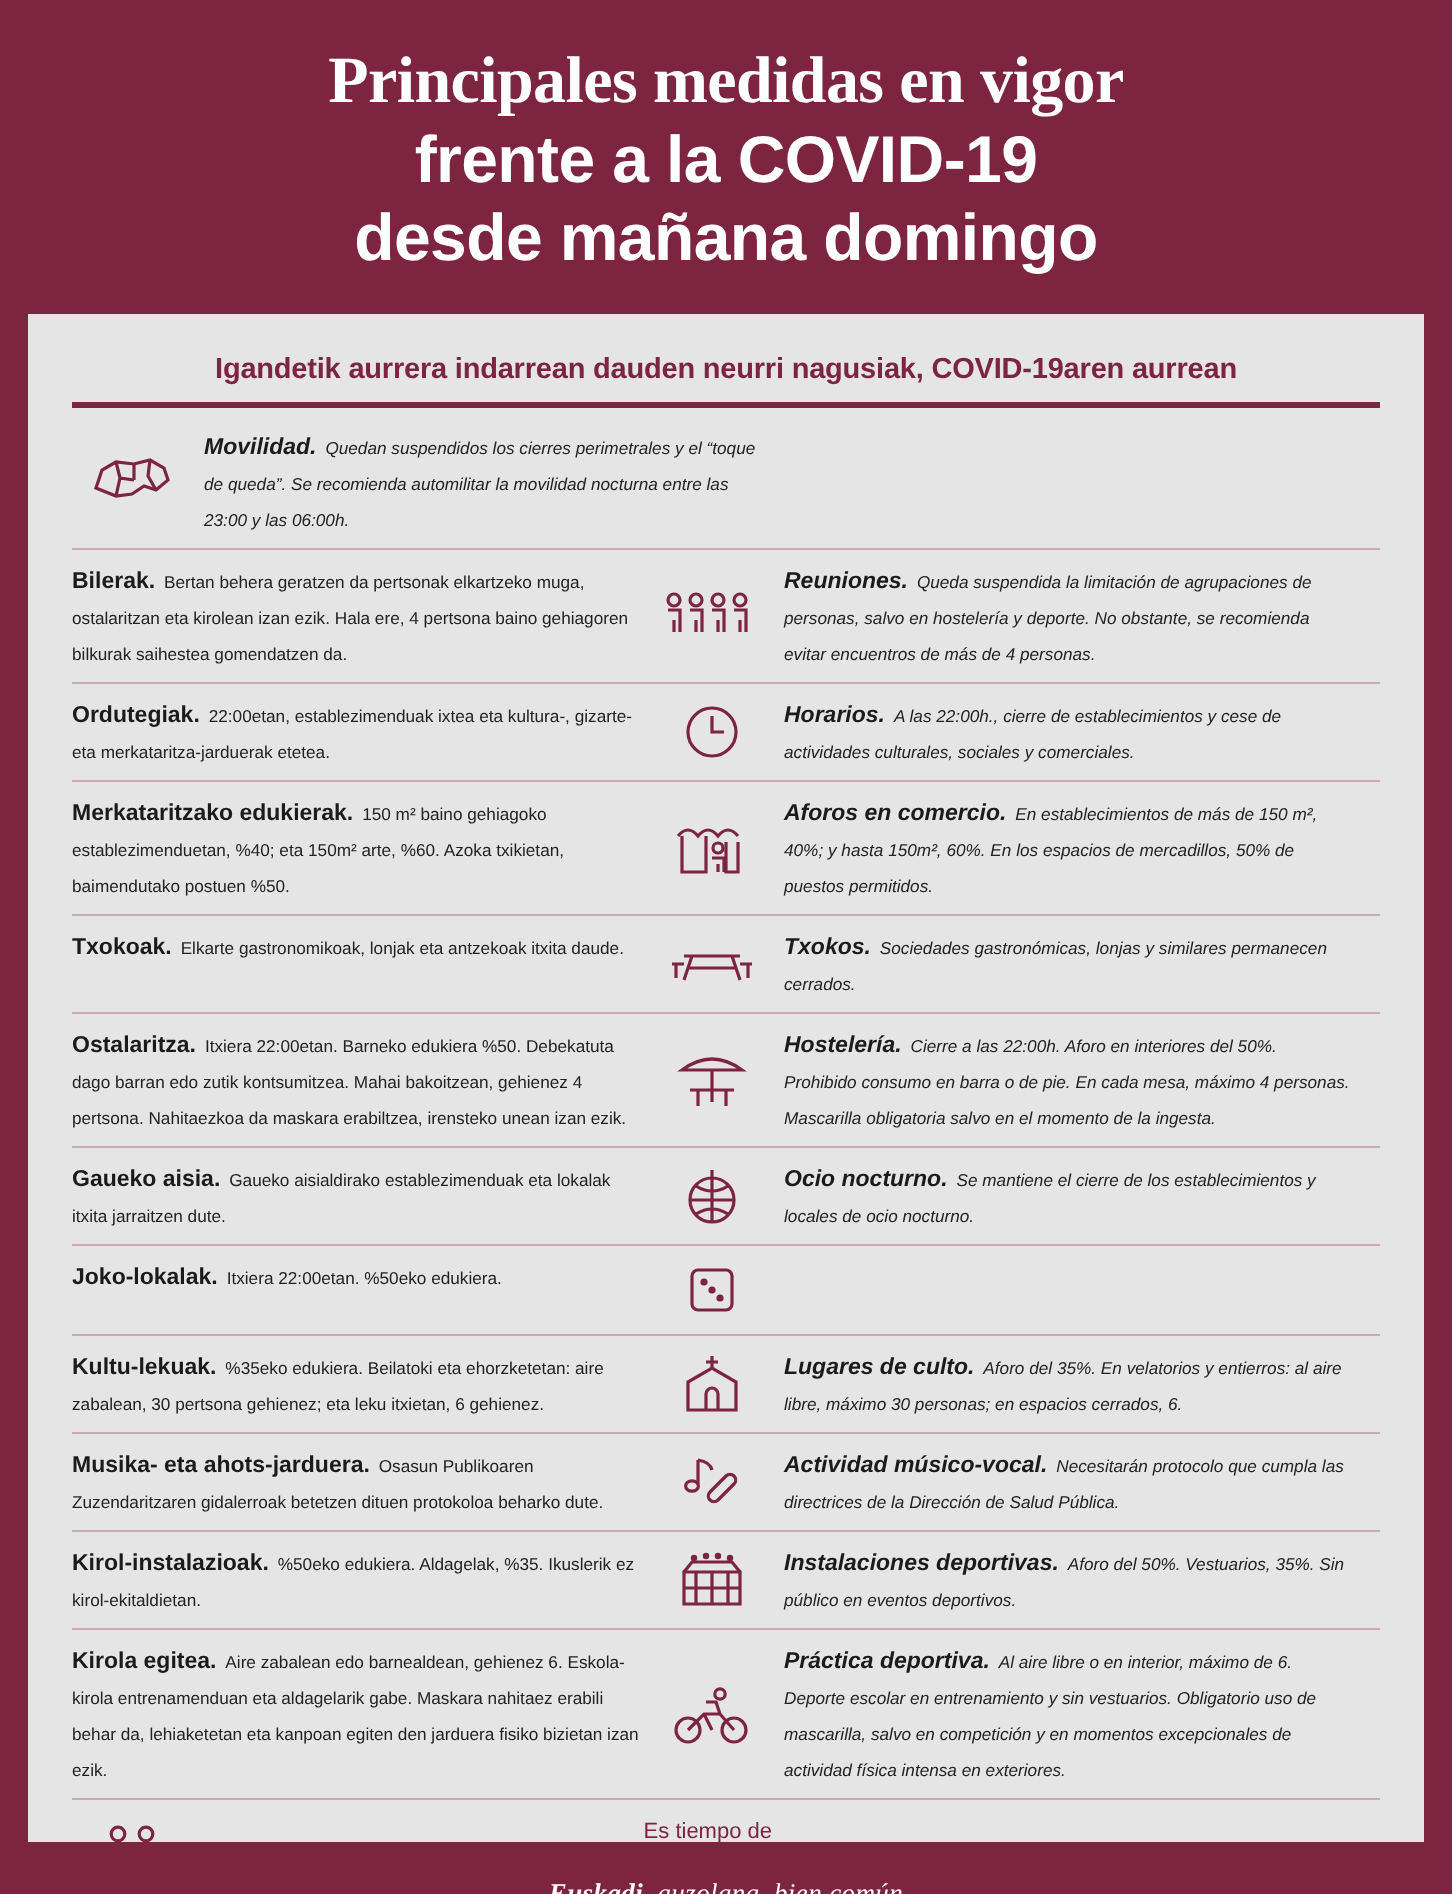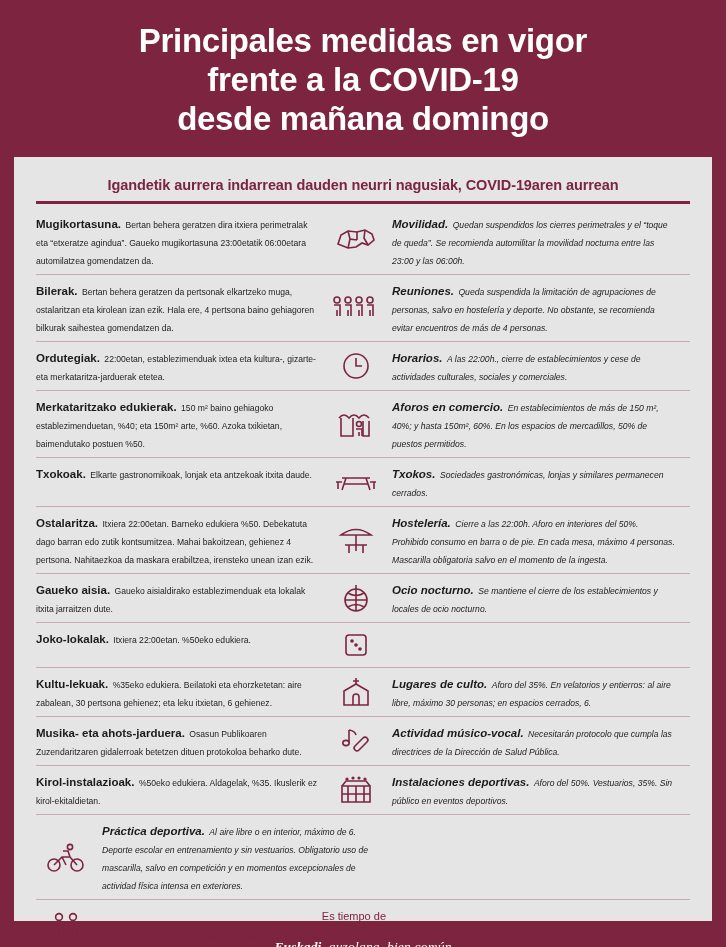--- a/index.html
+++ b/index.html
@@ -18,21 +18,21 @@
     text-align: center;
     color: #ffffff;
   }
   .header h1 {
     margin: 0;
     font-size: 33px;
     line-height: 1.18;
     font-weight: bold;
     letter-spacing: -0.3px;
   }
-  .header h1 .l1 { display:block; }
+  .header h1 .l1 { display:block;font-family:Liberation Serif, serif; }
   .header h1 .l2 { display:block; }
   .header h1 .l3 { display:block; }
 
   
   .card {
     position: relative;
     margin: 0 14px;
     background: #e5e5e5;
     padding: 10px 0 0 0;
     height: 764px;
@@ -141,24 +141,20 @@
   </div>
 
   <div class="card">
 
     <div class="subtitle">Igandetik aurrera indarrean dauden neurri nagusiak, COVID-19aren aurrean</div>
     <div class="rule"></div>
 
     <div class="rows">
 
       <div class="row">
-        <div class="col">
-          <span class="term">Mugikortasuna.</span>
-          <span class="txt">Bertan behera geratzen dira itxiera perimetralak eta “etxeratze agindua”. Gaueko mugikortasuna 23:00etatik 06:00etara automilatzea gomendatzen da.</span>
-        </div>
         <div class="icon-cell">
           <svg width="44" height="30" viewBox="0 0 44 30">
               <path class="ico" d="M4 18 L7 9 L14 5 L23 6 L31 4 L38 8 L40 14 L34 19 L28 17 L22 21 L14 22 Z"></path>
               <path class="ico" d="M14 5 L16 13 L23 14 M23 6 L23 14 M31 4 L30 12 L34 19 M16 13 L14 22"></path>
             </svg>
         </div>
         <div class="col right">
           <span class="term">Movilidad.</span>
           <span class="txt">Quedan suspendidos los cierres perimetrales y el “toque de queda”. Se recomienda automilitar la movilidad nocturna entre las 23:00 y las 06:00h.</span>
         </div>
@@ -366,20 +362,24 @@
               </g>
           </svg>
         </div>
         <div class="col right">
           <span class="term">Instalaciones deportivas.</span>
           <span class="txt">Aforo del 50%. Vestuarios, 35%. Sin público en eventos deportivos.</span>
         </div>
       </div>
 
       <div class="row">
+        <div class="col">
+          <span class="term">Kirola egitea.</span>
+          <span class="txt">Aire zabalean edo barnealdean, gehienez 6. Eskola-kirola entrenamenduan eta aldagelarik gabe. Maskara nahitaez erabili behar da, lehiaketetan eta kanpoan egiten den jarduera fisiko bizietan izan ezik.</span>
+        </div>
         <div class="icon-cell">
           <svg width="42" height="32" viewBox="0 0 42 32">
             <g class="ico">
               <circle cx="9" cy="24" r="6"></circle>
                 <circle cx="32" cy="24" r="6"></circle>
               <path d="M9 24 l8 -8 h8 l7 8 M17 16 l4 8 M25 16 l-2 -6 h-5"></path>
               <circle cx="25" cy="6" r="2.6"></circle>
             </g>
           </svg>
         </div>

